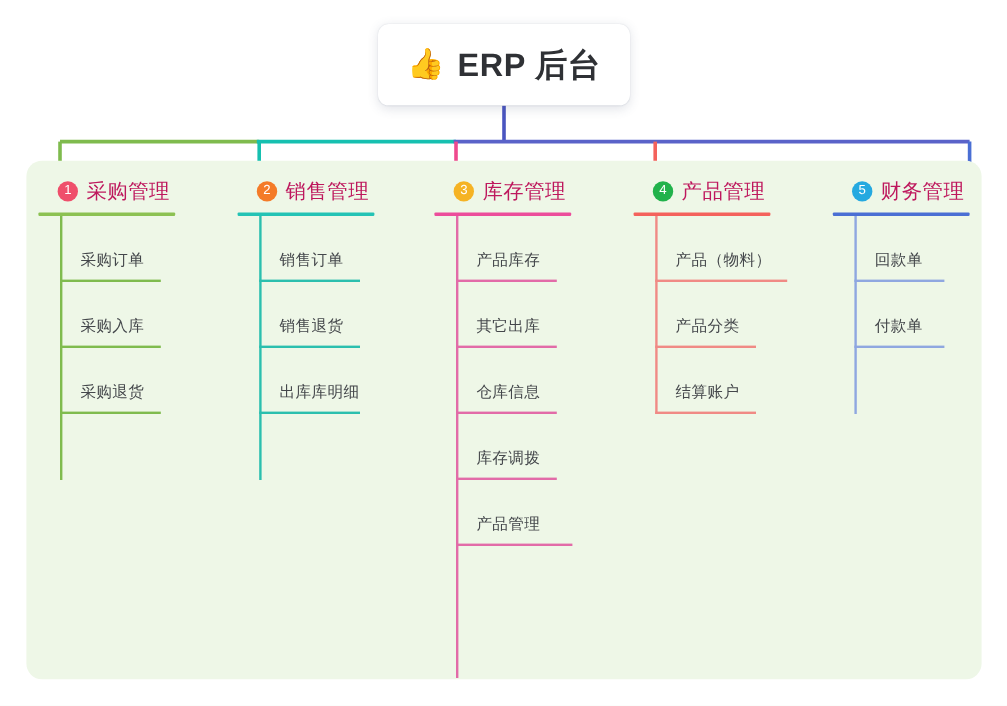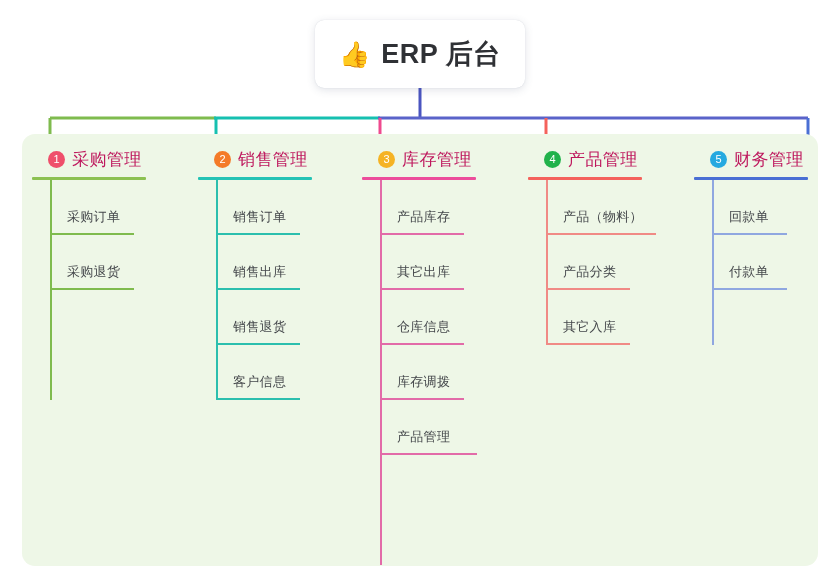--- a/index.html
+++ b/index.html
@@ -186,47 +186,47 @@
           <span class="col-title">采购管理</span>
         </div>
         <div class="col-header-rule" style="background: rgb(140, 193, 82); width: 114px;"></div>
         <div class="leaves">
           <div class="trunk" style="background: rgb(127, 187, 78); height: 220px;"></div>
           <div class="leaf">
             <span class="leaf-label">采购订单</span>
             <div class="leaf-rule" style="background: rgb(127, 187, 78); width: 84px;"></div>
           </div>
           <div class="leaf">
+            <span class="leaf-label">采购入库</span>
+            <div class="leaf-rule" style="background: rgb(127, 187, 78); width: 84px;"></div>
+          </div>
+          <div class="leaf">
             <span class="leaf-label">采购退货</span>
             <div class="leaf-rule" style="background: rgb(127, 187, 78); width: 84px;"></div>
           </div>
         </div>
       </div>
       <div class="column" style="left: 198px;">
         <div class="col-header">
           <span class="badge" style="background: rgb(244, 123, 40);">2</span>
           <span class="col-title">销售管理</span>
         </div>
         <div class="col-header-rule" style="background: rgb(36, 195, 181); width: 114px;"></div>
         <div class="leaves">
           <div class="trunk" style="background: rgb(43, 191, 174); height: 220px;"></div>
           <div class="leaf">
             <span class="leaf-label">销售订单</span>
             <div class="leaf-rule" style="background: rgb(43, 191, 174); width: 84px;"></div>
           </div>
           <div class="leaf">
-            <span class="leaf-label">销售出库</span>
-            <div class="leaf-rule" style="background: rgb(43, 191, 174); width: 84px;"></div>
-          </div>
-          <div class="leaf">
             <span class="leaf-label">销售退货</span>
             <div class="leaf-rule" style="background: rgb(43, 191, 174); width: 84px;"></div>
           </div>
           <div class="leaf">
-            <span class="leaf-label">客户信息</span>
+            <span class="leaf-label">出库库明细</span>
             <div class="leaf-rule" style="background: rgb(43, 191, 174); width: 84px;"></div>
           </div>
         </div>
       </div>
       <div class="column" style="left: 362px;">
         <div class="col-header">
           <span class="badge" style="background: rgb(245, 179, 36);">3</span>
           <span class="col-title">库存管理</span>
         </div>
         <div class="col-header-rule" style="background: rgb(236, 77, 155); width: 114px;"></div>
@@ -264,21 +264,21 @@
           <div class="trunk" style="background: rgb(240, 138, 133); height: 165px;"></div>
           <div class="leaf">
             <span class="leaf-label">产品（物料）</span>
             <div class="leaf-rule" style="background: rgb(240, 138, 133); width: 110px;"></div>
           </div>
           <div class="leaf">
             <span class="leaf-label">产品分类</span>
             <div class="leaf-rule" style="background: rgb(240, 138, 133); width: 84px;"></div>
           </div>
           <div class="leaf">
-            <span class="leaf-label">其它入库</span>
+            <span class="leaf-label">结算账户</span>
             <div class="leaf-rule" style="background: rgb(240, 138, 133); width: 84px;"></div>
           </div>
         </div>
       </div>
       <div class="column" style="left: 694px;">
         <div class="col-header">
           <span class="badge" style="background: rgb(37, 169, 224);">5</span>
           <span class="col-title">财务管理</span>
         </div>
         <div class="col-header-rule" style="background: rgb(74, 111, 212); width: 114px;"></div>

